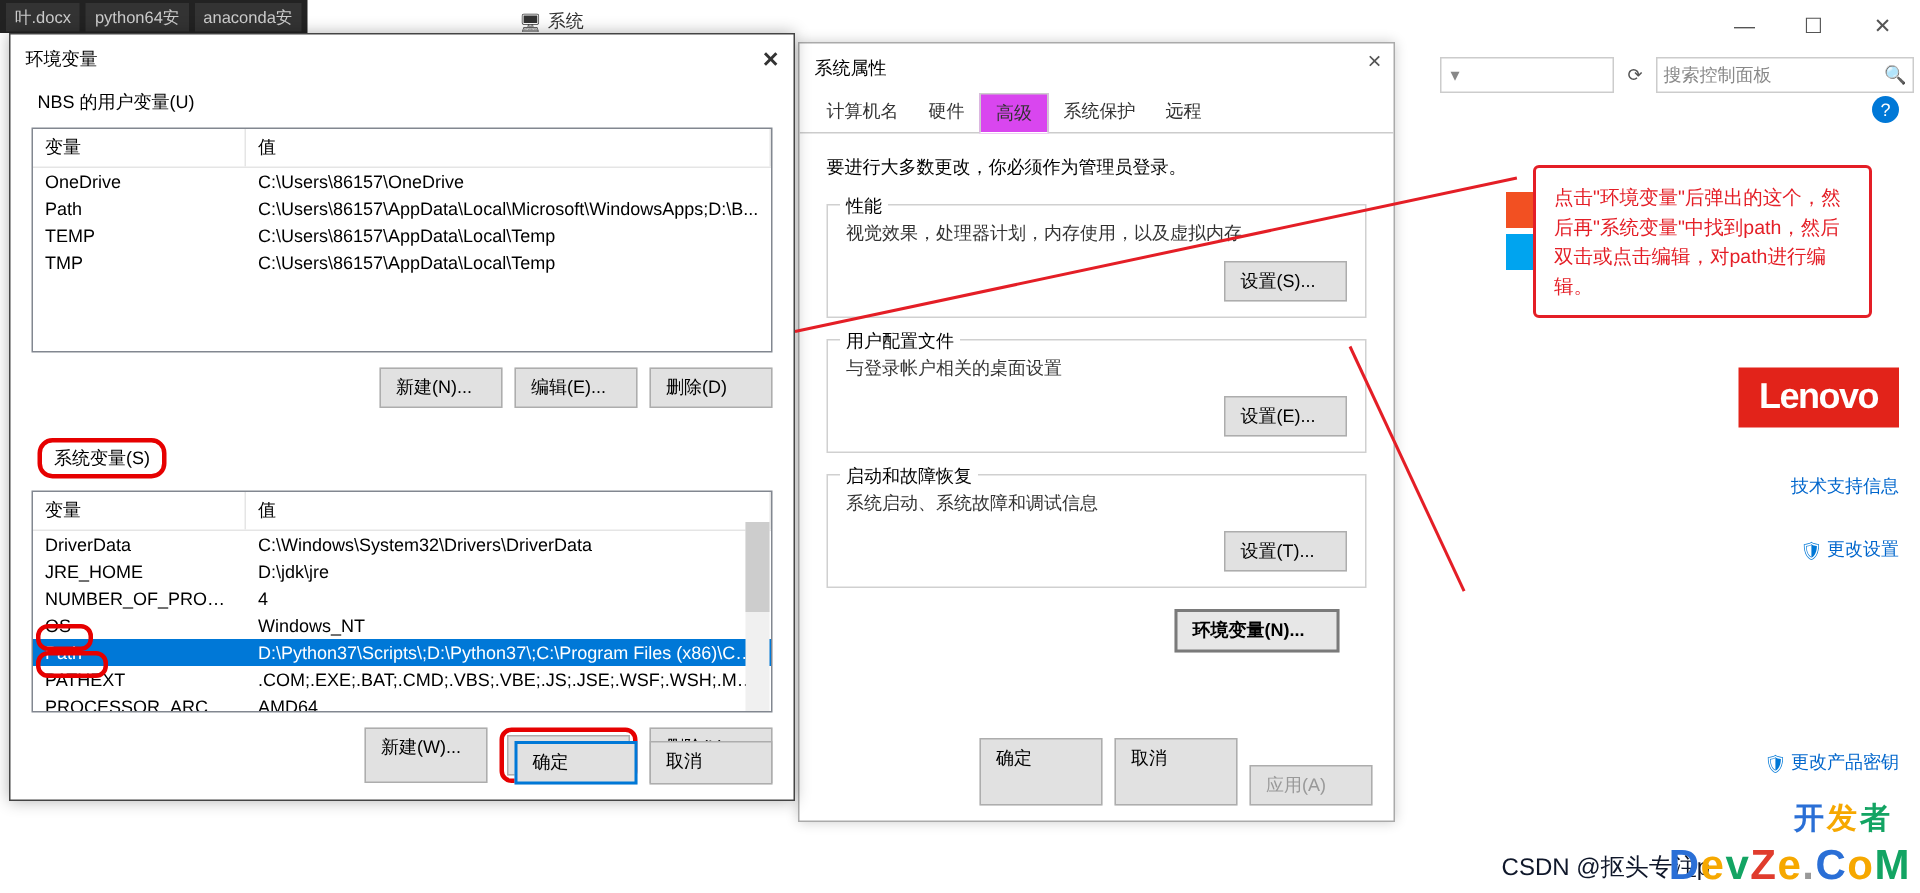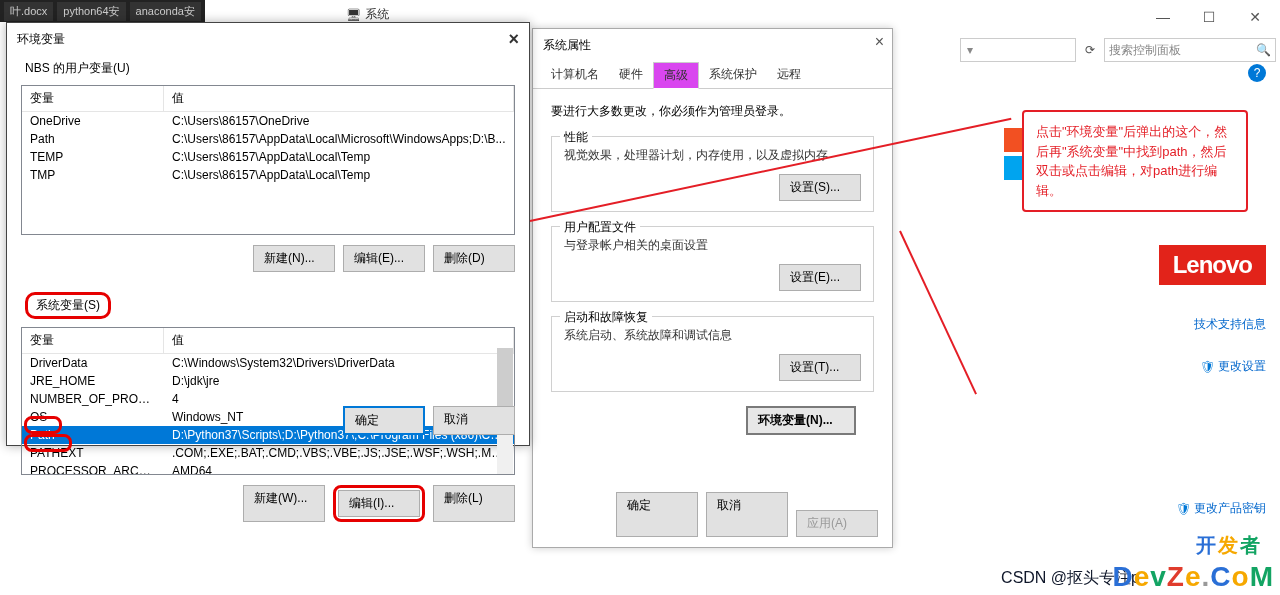--- a/index.html
+++ b/index.html
@@ -17,40 +17,40 @@
 .help-q { position:absolute; top:64px; right:14px; width:18px; height:18px; border-radius:50%; background:#0078d7; color:#fff; text-align:center; line-height:18px; font-size:12px;}
 .win-logo { position:absolute; top:128px; right:220px; width:56px; height:56px; }
 .win-logo .q { width:24px; height:24px; position:absolute; background:#00adef;}
 .win-logo .q1{top:0;left:0;background:#f25022;} .win-logo .q2{top:0;left:28px;background:#7fba00;} .win-logo .q3{top:28px;left:0;background:#00a4ef;} .win-logo .q4{top:28px;left:28px;background:#ffb900;}
 .lenovo { position:absolute; top:245px; right:14px; background:#e2231a; color:#fff; font-weight:bold; font-size:24px; padding:6px 14px; font-family:Arial; letter-spacing:-1px;}
 .link-item { position:absolute; right:14px; color:#0066cc; font-size:12px; display:flex; align-items:center; gap:4px;}
 .shield { width:14px; height:14px; display:inline-block;}
 .shield::before { content:"🛡"; font-size:12px; color:#0078d7;}
 
 
-.props-dialog { position:absolute; top:28px; left:532px; width:361px; height:520px; background:#fff; border:1px solid #aaa; box-shadow:0 0 8px rgba(0,0,0,0.2);}
+.props-dialog { position:absolute; top:28px; left:532px; width:398px; height:520px; background:#fff; border:1px solid #aaa; box-shadow:0 0 8px rgba(0,0,0,0.2);}
 .props-title { padding:8px 10px; font-size:12px;}
 .props-close { position:absolute; top:4px; right:8px; font-size:16px; color:#555;}
 .props-tabs { display:flex; border-bottom:1px solid #ccc; padding:0 8px;}
 .props-tabs div { padding:4px 10px; font-size:12px; color:#333; cursor:pointer;}
 .props-tabs div.active { border:1px solid #ccc; border-bottom:1px solid #fff; margin-bottom:-1px; background:#d946ef;}
 .props-body { padding:14px 18px 8px 18px;}
 .props-body .note { margin-bottom:16px;}
 .props-group { border:1px solid #d0d0d0; padding:10px 12px; margin-bottom:14px; position:relative;}
 .props-group .legend { position:absolute; top:-8px; left:8px; background:#fff; padding:0 4px; font-size:12px;}
 .props-group .desc { margin-bottom:10px; color:#333;}
 .props-group .btn-row { text-align:right;}
 .win-btn { display:inline-block; min-width:82px; padding:4px 10px; background:#e1e1e1; border:1px solid #adadad; font-size:12px; text-align:left; cursor:pointer;}
 .env-btn-row { text-align:right; padding:0 18px;font-weight:bold;}
 .env-btn { border:2px solid #7a7a7a; background:#e7e7e7;}
 .props-footer { position:absolute; bottom:10px; right:14px; display:flex; gap:8px;}
 .props-footer .disabled { color:#999;margin-top:18px;}
 
 
-.env-dialog { position:absolute; top:22px; left:6px; width:524px; height:424px; background:#fff; border:1px solid #444; box-shadow:0 0 10px rgba(0,0,0,0.3);}
+.env-dialog { position:absolute; top:22px; left:6px; width:524px; height:512px; background:#fff; border:1px solid #444; box-shadow:0 0 10px rgba(0,0,0,0.3);}
 .env-title { padding:8px 10px; font-size:12px;}
 .env-close { position:absolute; top:6px; right:10px; font-size:18px; font-weight:bold; color:#333;}
 .env-section-label { padding:4px 12px 4px 18px; font-size:12px;}
 .sys-label-highlight { border:3px solid #e60000; border-radius:10px; display:inline-block; padding:2px 8px;}
 .env-table { margin:4px 14px; border:1px solid #828790;}
 .env-table .header { display:flex; background:#fff; border-bottom:1px solid #e5e5e5;}
 .env-table .header div { padding:4px 8px; font-size:12px; border-right:1px solid #e5e5e5;}
 .env-table .col-var { width:142px;}
 .env-table .col-val { flex:1;}
 .env-table .row { display:flex; font-size:12px;}

